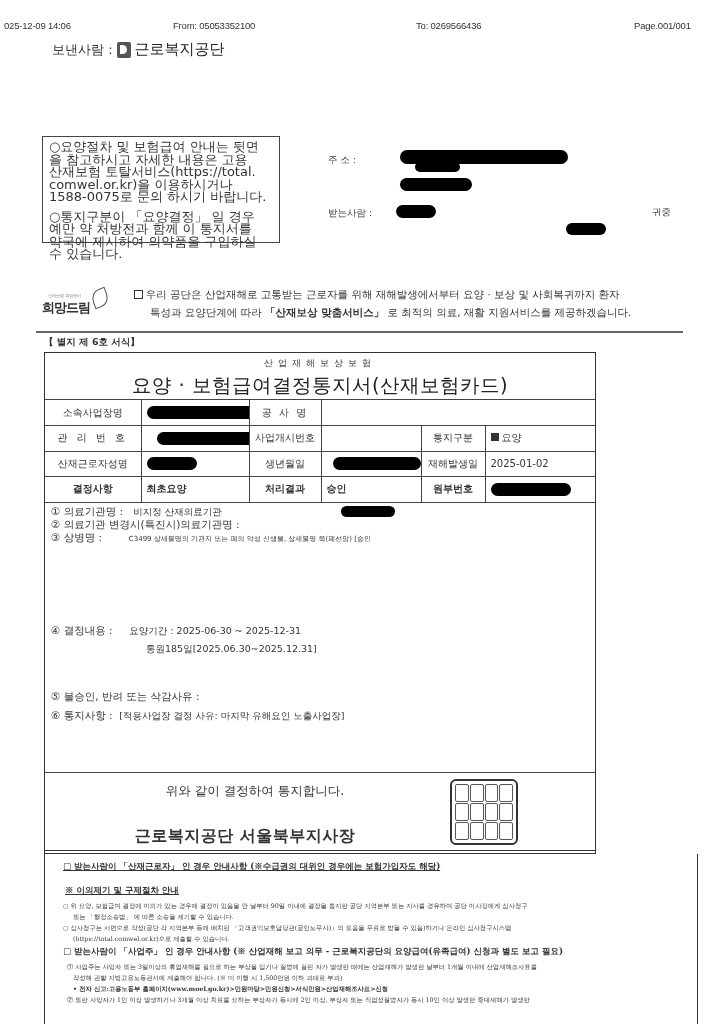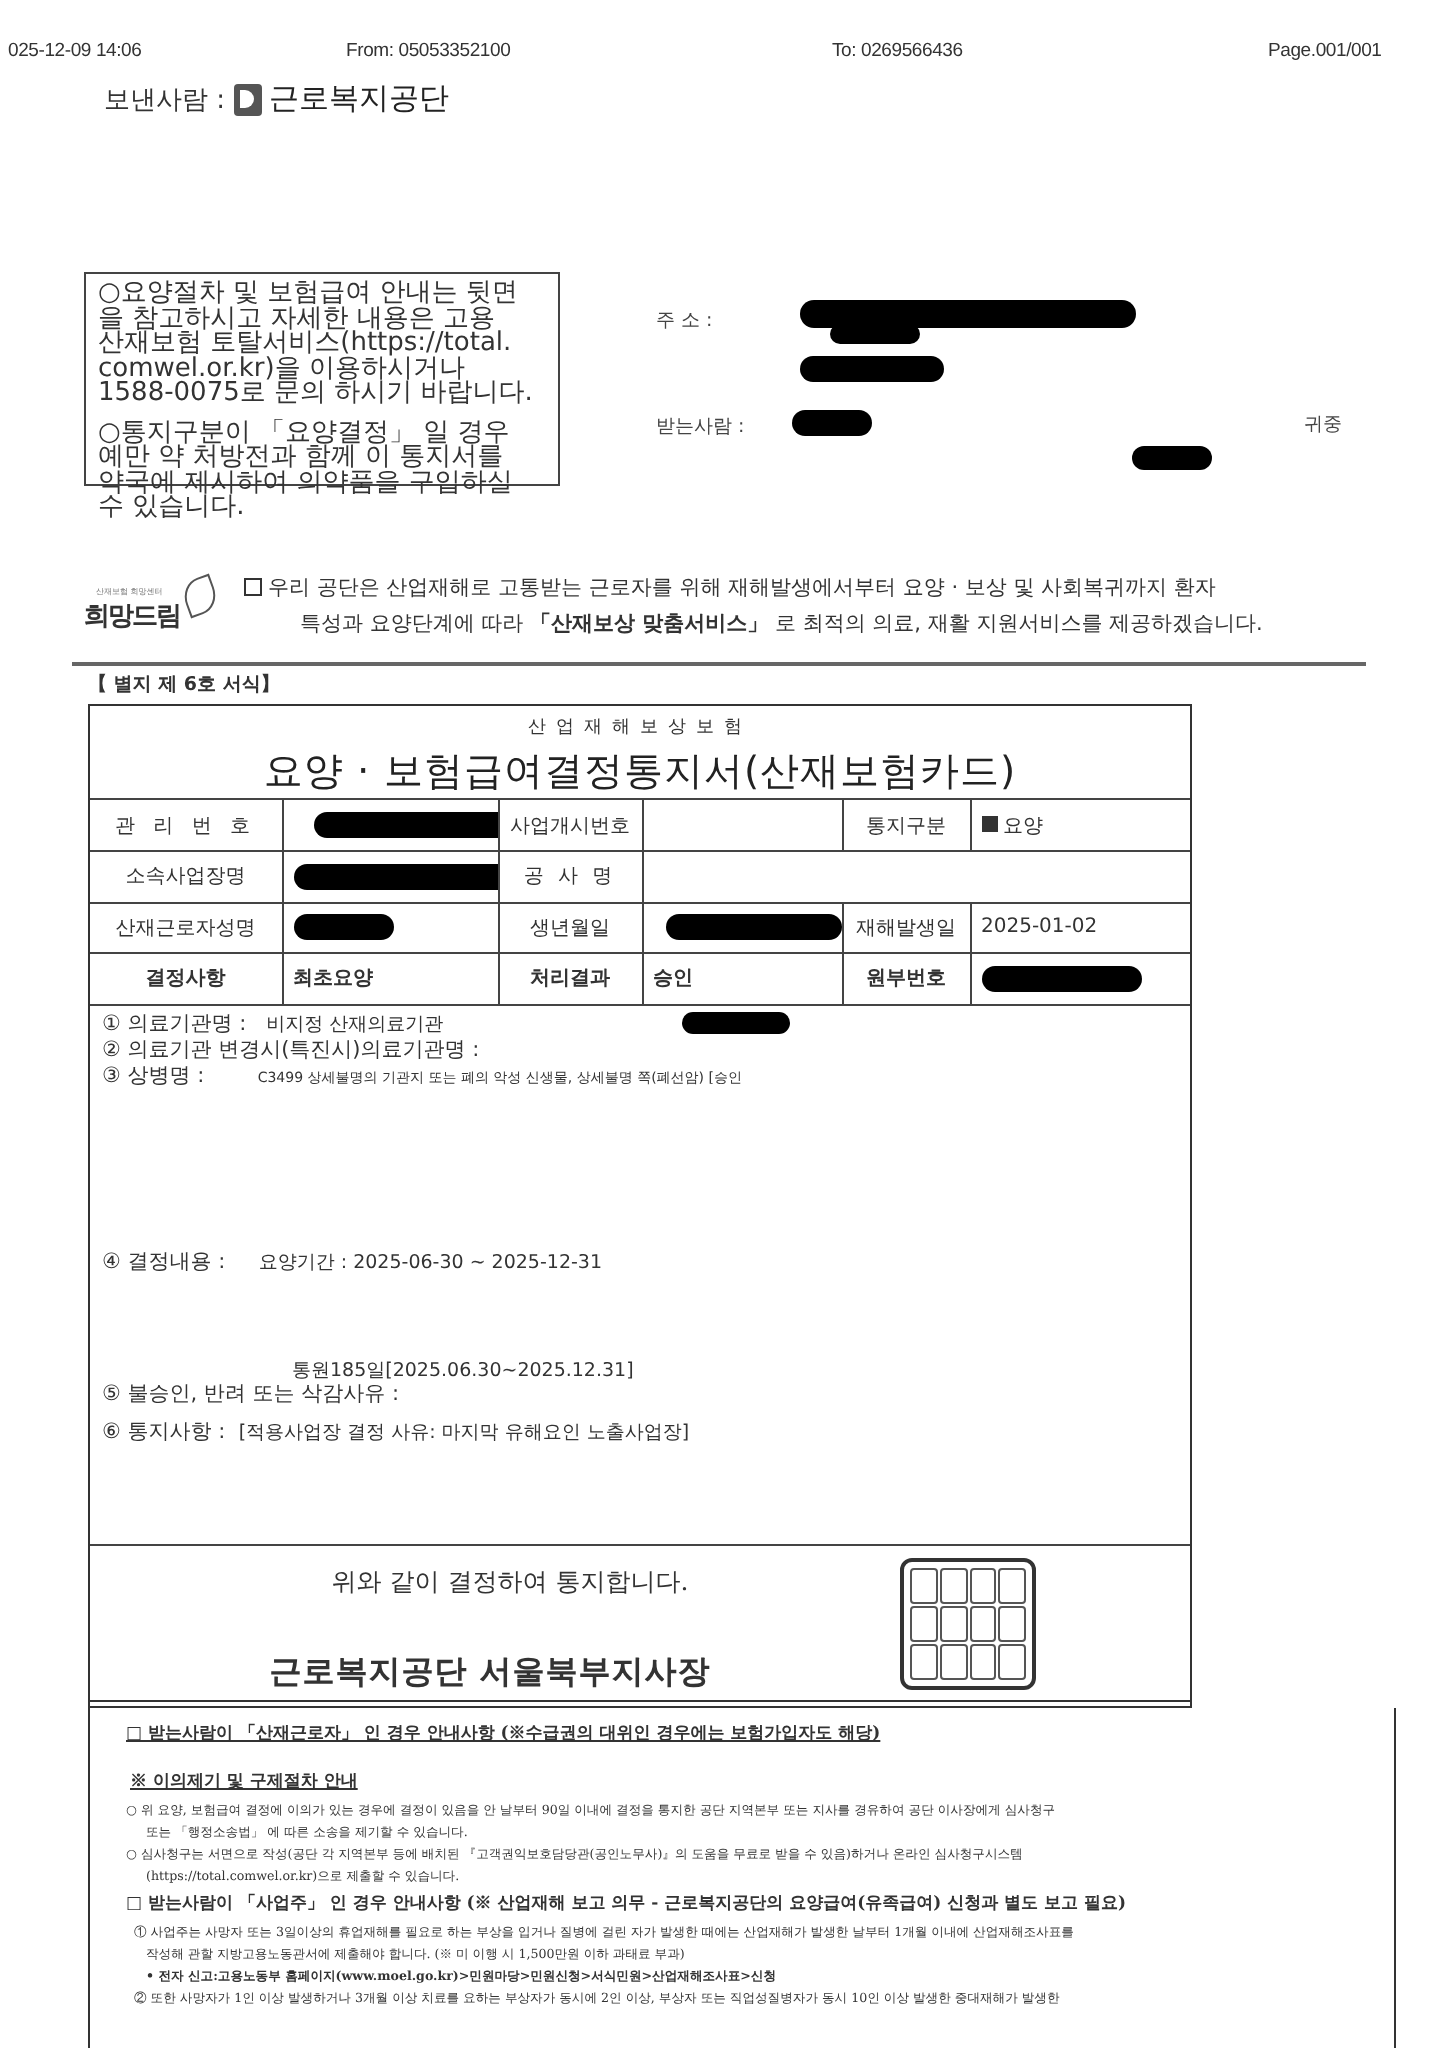--- a/index.html
+++ b/index.html
@@ -16,21 +16,21 @@
   .infobox p { margin-bottom: 7px; white-space: pre-line; }
 
   .addr-lbl { font-size: 9.5px; color: #444; }
   .redact { background: #000; border-radius: 10px; position: absolute; }
 
   .banner { left: 42px; top: 285px; width: 640px; height: 40px; }
   .hope-logo { position: absolute; left: 0; top: 4px; width: 72px; height: 32px; }
   .hope-logo .small { font-size: 4px; color: #777; position: absolute; left: 6px; top: 4px; white-space: nowrap; }
   .hope-logo .big { font-size: 13px; font-weight: bold; color: #333; position: absolute; left: 0; top: 10px; letter-spacing: -1px; }
   .hope-logo .leaf { position: absolute; left: 50px; top: 0px; width: 16px; height: 18px; border: 1.5px solid #555; border-radius: 60% 0 60% 0; transform: rotate(-20deg); }
-  .banner-text { position: absolute; left: 80px; top: 0; font-size: 10.5px; line-height: 18px; color: #333; white-space: nowrap; }
+  .banner-text { position: absolute; left: 80px; top: 0; font-size: 10.5px; line-height: 18px; color: #333; white-space: nowrap; text-align: center; }
   .banner-text b { font-weight: bold; }
   .cb { display: inline-block; width: 9px; height: 9px; border: 1px solid #333; margin-right: 3px; vertical-align: -1px; }
 
   .hr { left: 36px; top: 331px; width: 647px; height: 1.5px; background: #666; }
   .form-tag { left: 44px; top: 336px; font-size: 9.5px; font-weight: bold; color: #333; }
 
   .form { left: 44px; top: 352px; width: 552px; height: 502px; border: 1.5px solid #333; }
   .form-head { height: 47px; border-bottom: 1px solid #444; text-align: center; }
   .form-sub { font-size: 9px; letter-spacing: 5px; color: #333; padding-top: 4px; }
   .form-title { font-size: 19.5px; color: #222; margin-top: 2px; letter-spacing: 0.5px; }
@@ -40,21 +40,21 @@
   table.grid td:first-child { border-left: none; }
   table.grid td:last-child { border-right: none; }
   td.lbl { text-align: center; }
   td.bold { font-weight: bold; }
   .cell-redact { display: inline-block; background: #000; border-radius: 10px; height: 13px; vertical-align: middle; }
   .sq { display: inline-block; width: 8px; height: 8px; background: #333; margin-right: 3px; vertical-align: 0; }
 
   .detail { position: relative; height: 270px; border-bottom: 1px solid #444; font-size: 10.5px; color: #333; }
   .detail .row { position: absolute; left: 6px; white-space: nowrap; }
   .detail .small { font-size: 7px; }
-  .detail .val { font-size: 9.5px; margin-top: 36px; }
+  .detail .val { font-size: 9.5px; }
 
   .sign { position: relative; height: 78px; border-bottom: 1.5px solid #333; text-align: center; font-family: "DejaVu Serif", "Liberation Serif", serif; color: #333; }
   .sign .l1 { position: absolute; left: 0; right: 0; top: 10px; font-size: 12.5px; }
   .sign .l2 { position: absolute; left: 0; right: 0; top: 32px; font-size: 12.5px; }
   .sign .l3 { position: absolute; left: 0; right: 0; top: 53px; font-size: 16px; font-weight: bold; letter-spacing: 0.5px; }
   .seal { position: absolute; left: 405px; top: 6px; width: 68px; height: 66px; border: 2.5px solid #333; border-radius: 6px; padding: 3px; display: grid; grid-template-columns: repeat(4, 1fr); grid-template-rows: repeat(3, 1fr); gap: 1px; }
   .seal span { border: 1.5px solid #555; border-radius: 2px; }
 
   .notice { left: 44px; top: 854px; width: 654px; height: 170px; border-left: 1.5px solid #333; border-right: 1.5px solid #333; padding: 7px 12px 0 18px; font-family: "DejaVu Serif", "Liberation Serif", serif; color: #333; }
   .notice .h { font-size: 8.5px; font-weight: bold; text-decoration: underline; margin-bottom: 3px; white-space: nowrap; }
@@ -121,32 +121,32 @@
     <colgroup>
       <col style="width:96px">
         <col style="width:108px">
         <col style="width:72px">
         <col style="width:100px">
         <col style="width:64px">
         <col>
     </colgroup>
     <tbody>
         <tr>
+      <td class="lbl">소속사업장명</td>
+      <td><span class="cell-redact" style="width:128px;"></span></td>
+      <td class="lbl" style="letter-spacing:2px;">공 사 명</td>
+      <td colspan="3"></td>
+    </tr>
+    <tr>
       <td class="lbl" style="letter-spacing:3px;">관 리 번 호</td>
       <td><span class="cell-redact" style="width:100px;margin-left:10px;"></span></td>
       <td class="lbl">사업개시번호</td>
       <td></td>
       <td class="lbl">통지구분</td>
       <td><span class="sq"></span><span>요양</span></td>
-    </tr>
-    <tr>
-      <td class="lbl">소속사업장명</td>
-      <td><span class="cell-redact" style="width:128px;"></span></td>
-      <td class="lbl" style="letter-spacing:2px;">공 사 명</td>
-      <td colspan="3"></td>
     </tr>
     <tr>
       <td class="lbl" style="padding:0 2px;">산재근로자성명</td>
       <td><span class="cell-redact" style="width:50px;"></span></td>
       <td class="lbl">생년월일</td>
       <td><span class="cell-redact" style="width:88px;margin-left:6px;"></span></td>
       <td class="lbl">재해발생일</td>
       <td>2025-01-02</td>
     </tr>
     <tr>

